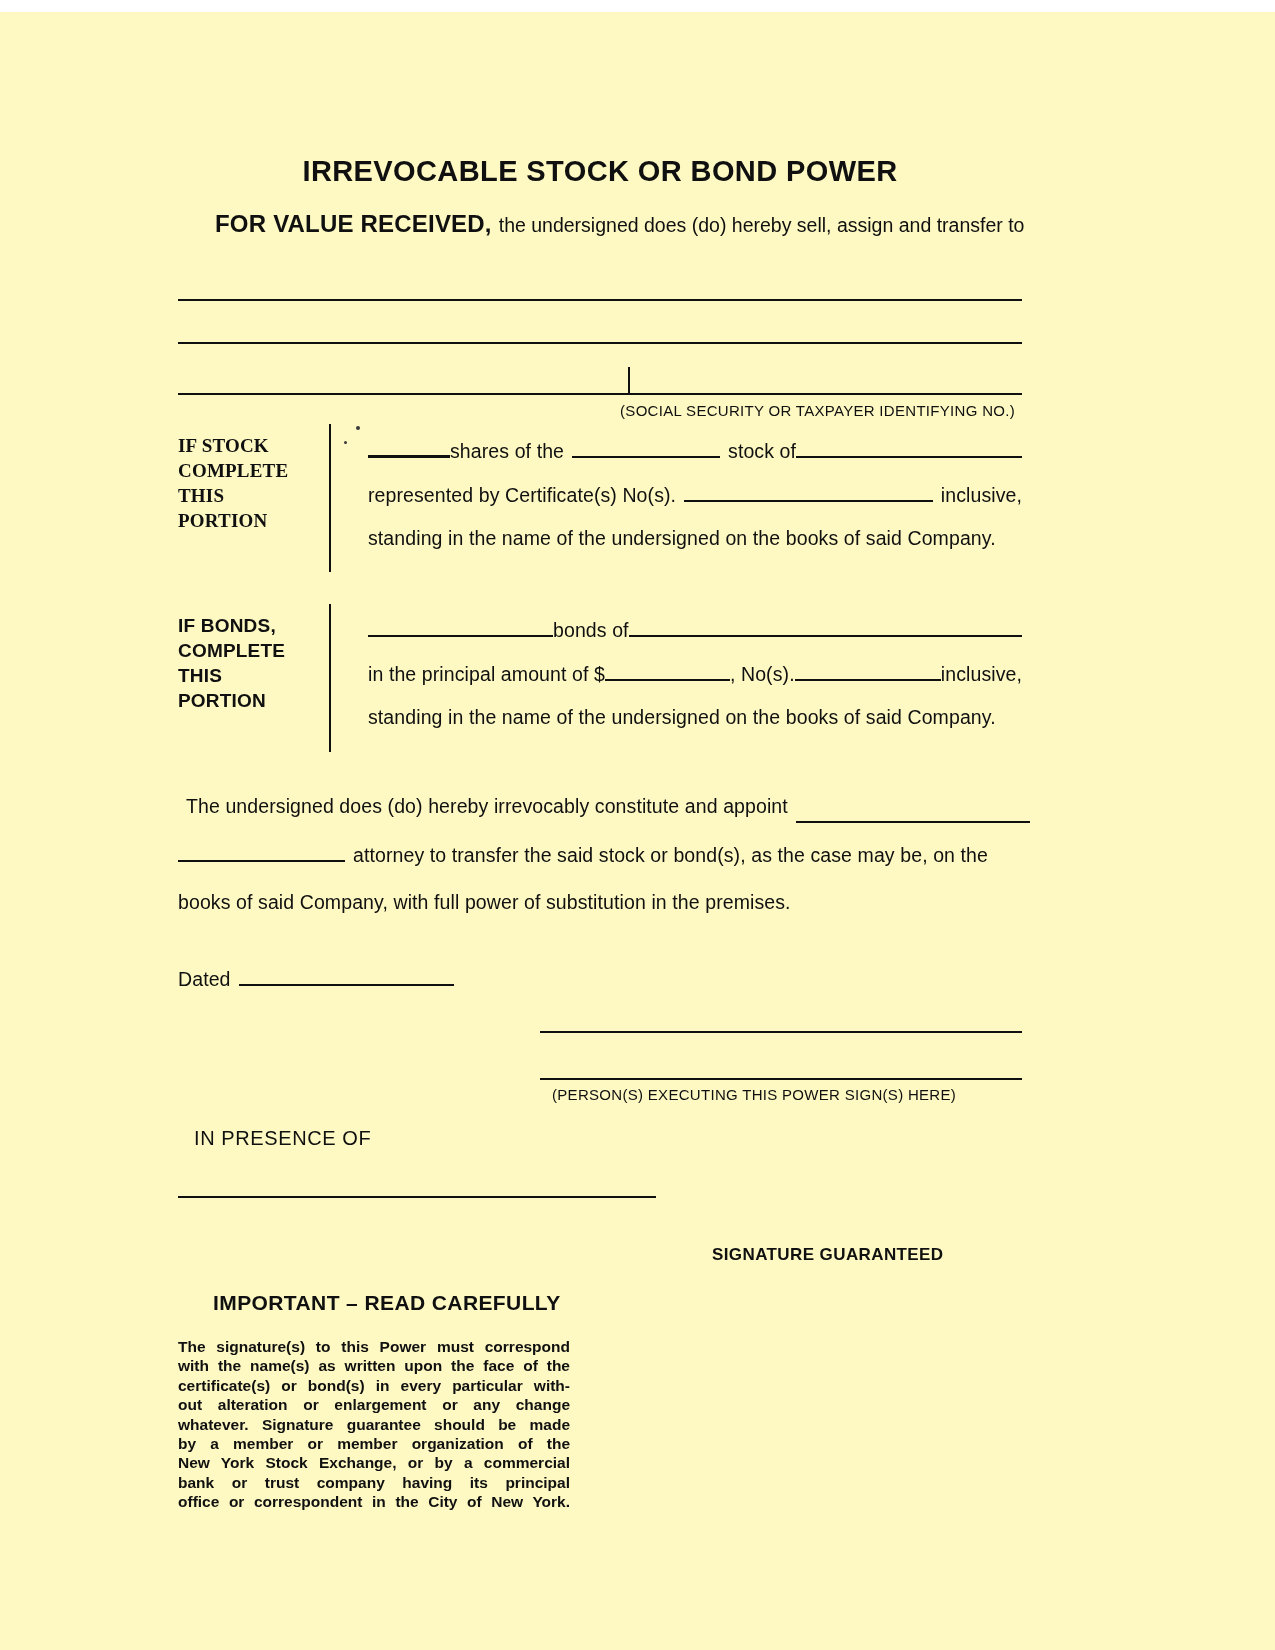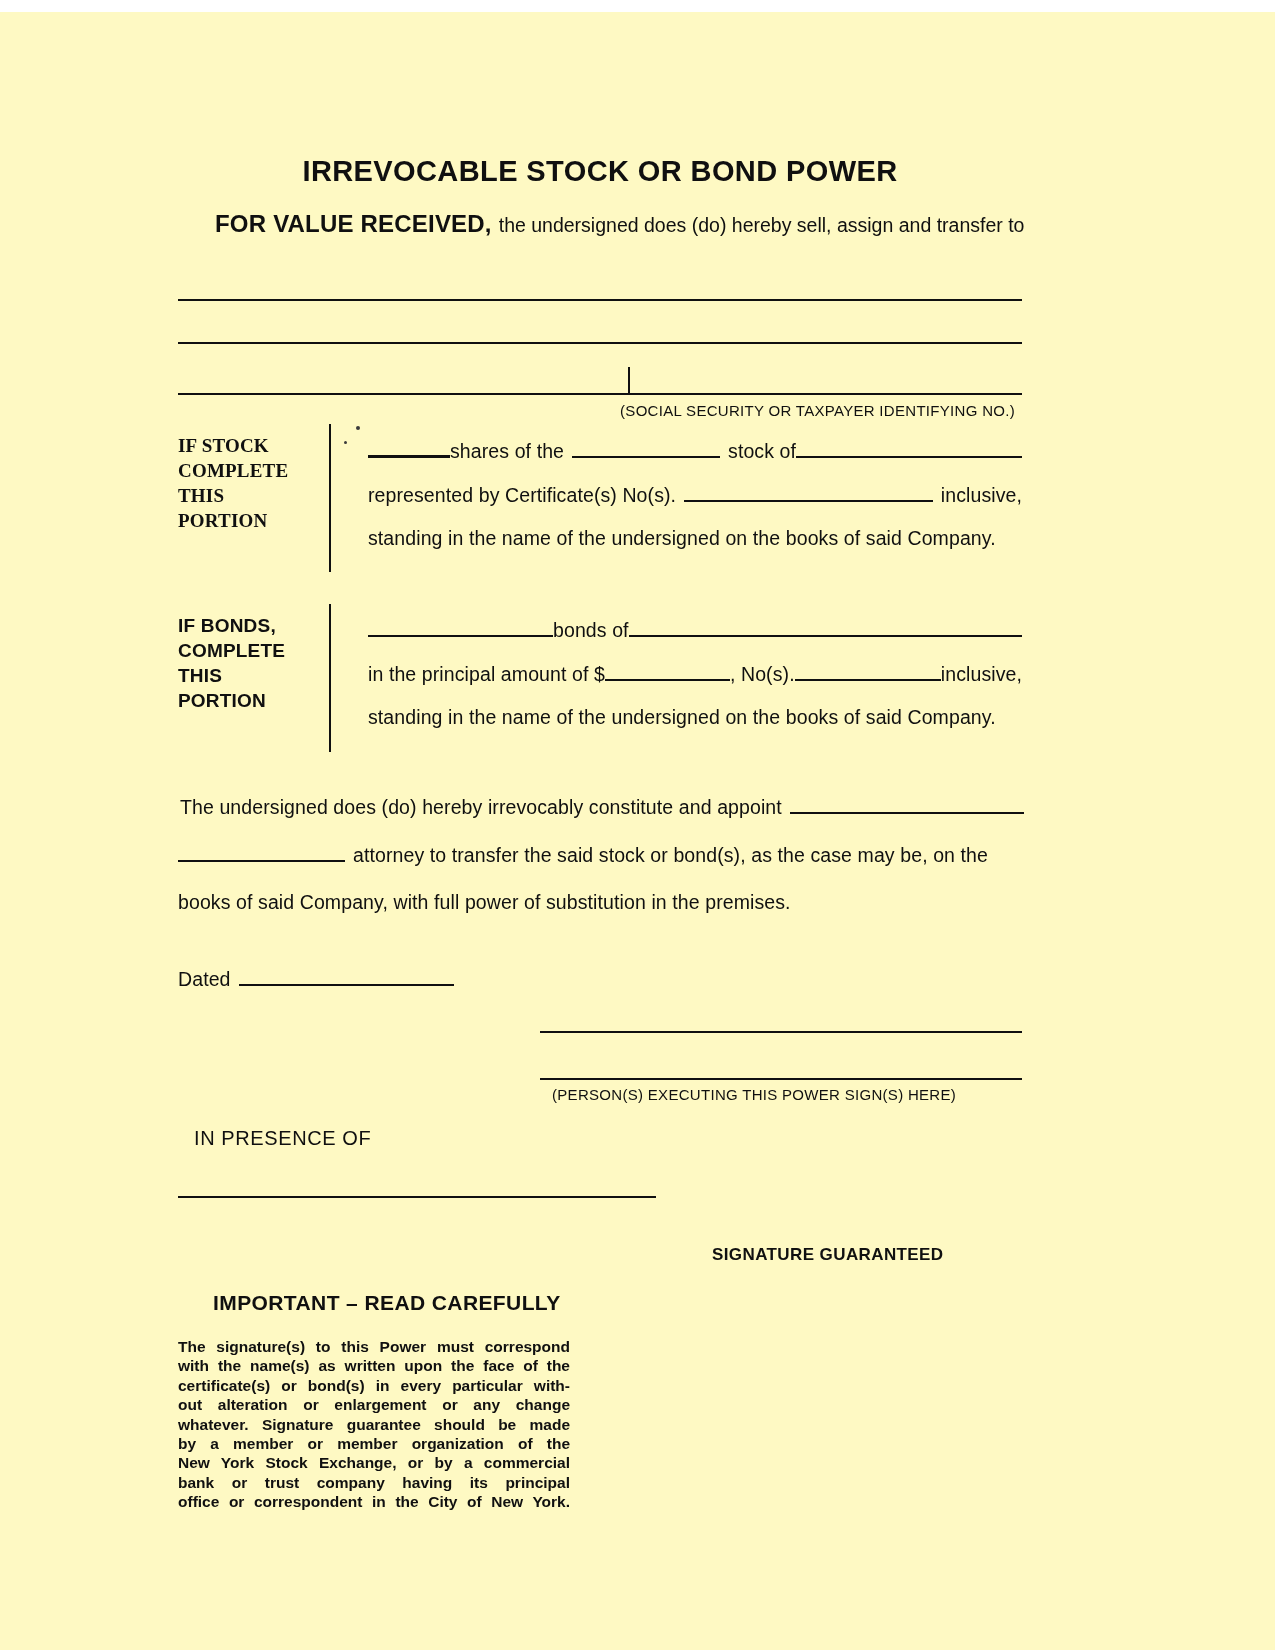--- a/index.html
+++ b/index.html
@@ -90,21 +90,21 @@
   <div class="abs row" style="left:368px; top:603px; width:654px;">
     <span class="blank" style="width:185px;"></span><span>bonds of</span><span class="blank fill"></span>
   </div>
   <div class="abs row" style="left:368px; top:647px; width:654px;">
     <span>in the principal amount of $</span><span class="blank" style="width:125px;"></span><span>, No(s).</span><span class="blank fill"></span><span>inclusive,</span>
   </div>
   <div class="abs row" style="left:368px; top:691px; width:654px;">
     <span>standing in the name of the undersigned on the books of said Company.</span>
   </div>
 
-  <div class="abs row" style="left:180px; top:780px; width:844px;">
+  <div class="abs row" style="left:186px; top:780px; width:844px;align-items:flex-end;">
     <span class="gap-r">The undersigned does (do) hereby irrevocably constitute and appoint</span><span class="blank fill"></span>
   </div>
   <div class="abs row" style="left:178px; top:828px; width:844px;">
     <span class="blank gap-r" style="width:167px;"></span><span>attorney to transfer the said stock or bond(s), as the case may be, on the</span>
   </div>
   <div class="abs row" style="left:178px; top:952px; width:844px;">
     <span>Dated</span><span class="blank gap-l" style="width:215px;"></span>
   </div>
 
   <div class="abs row" style="left:178px; top:876px; width:844px;">

